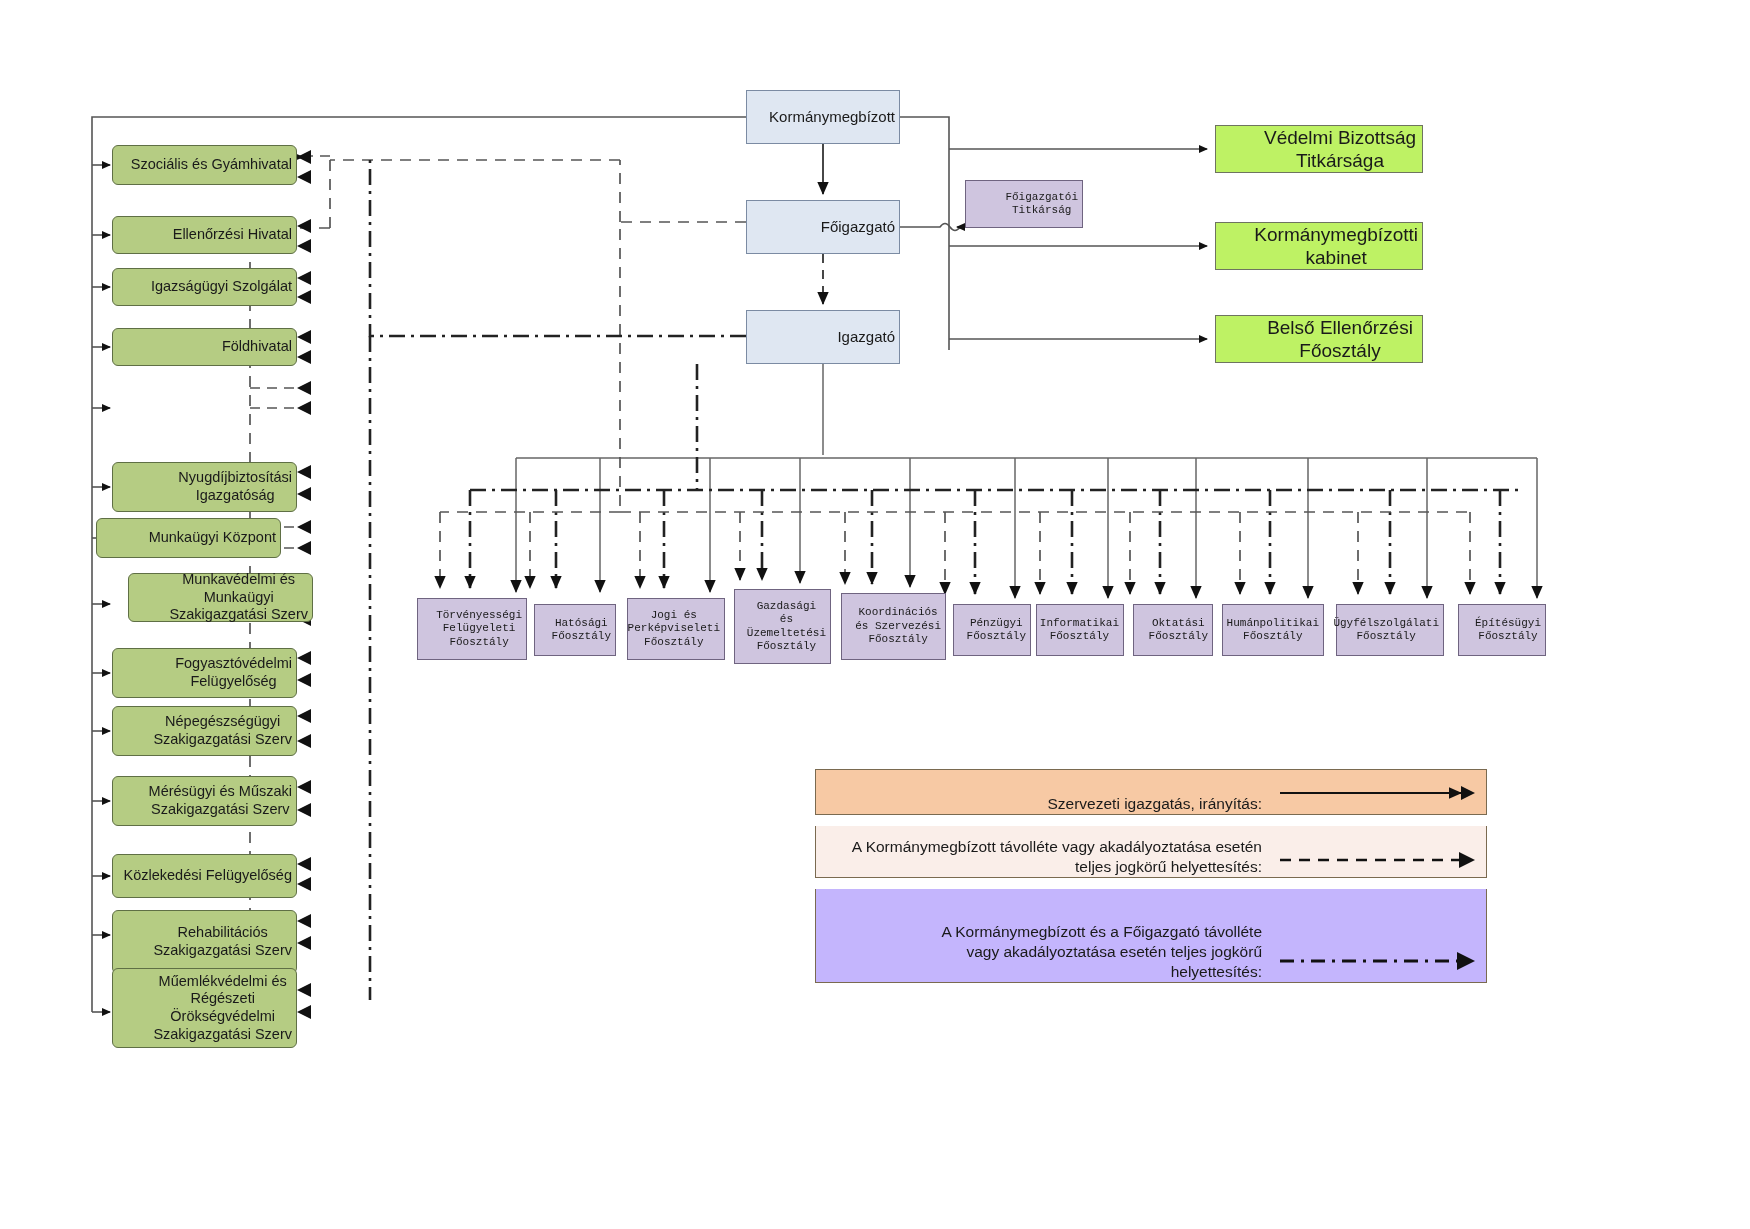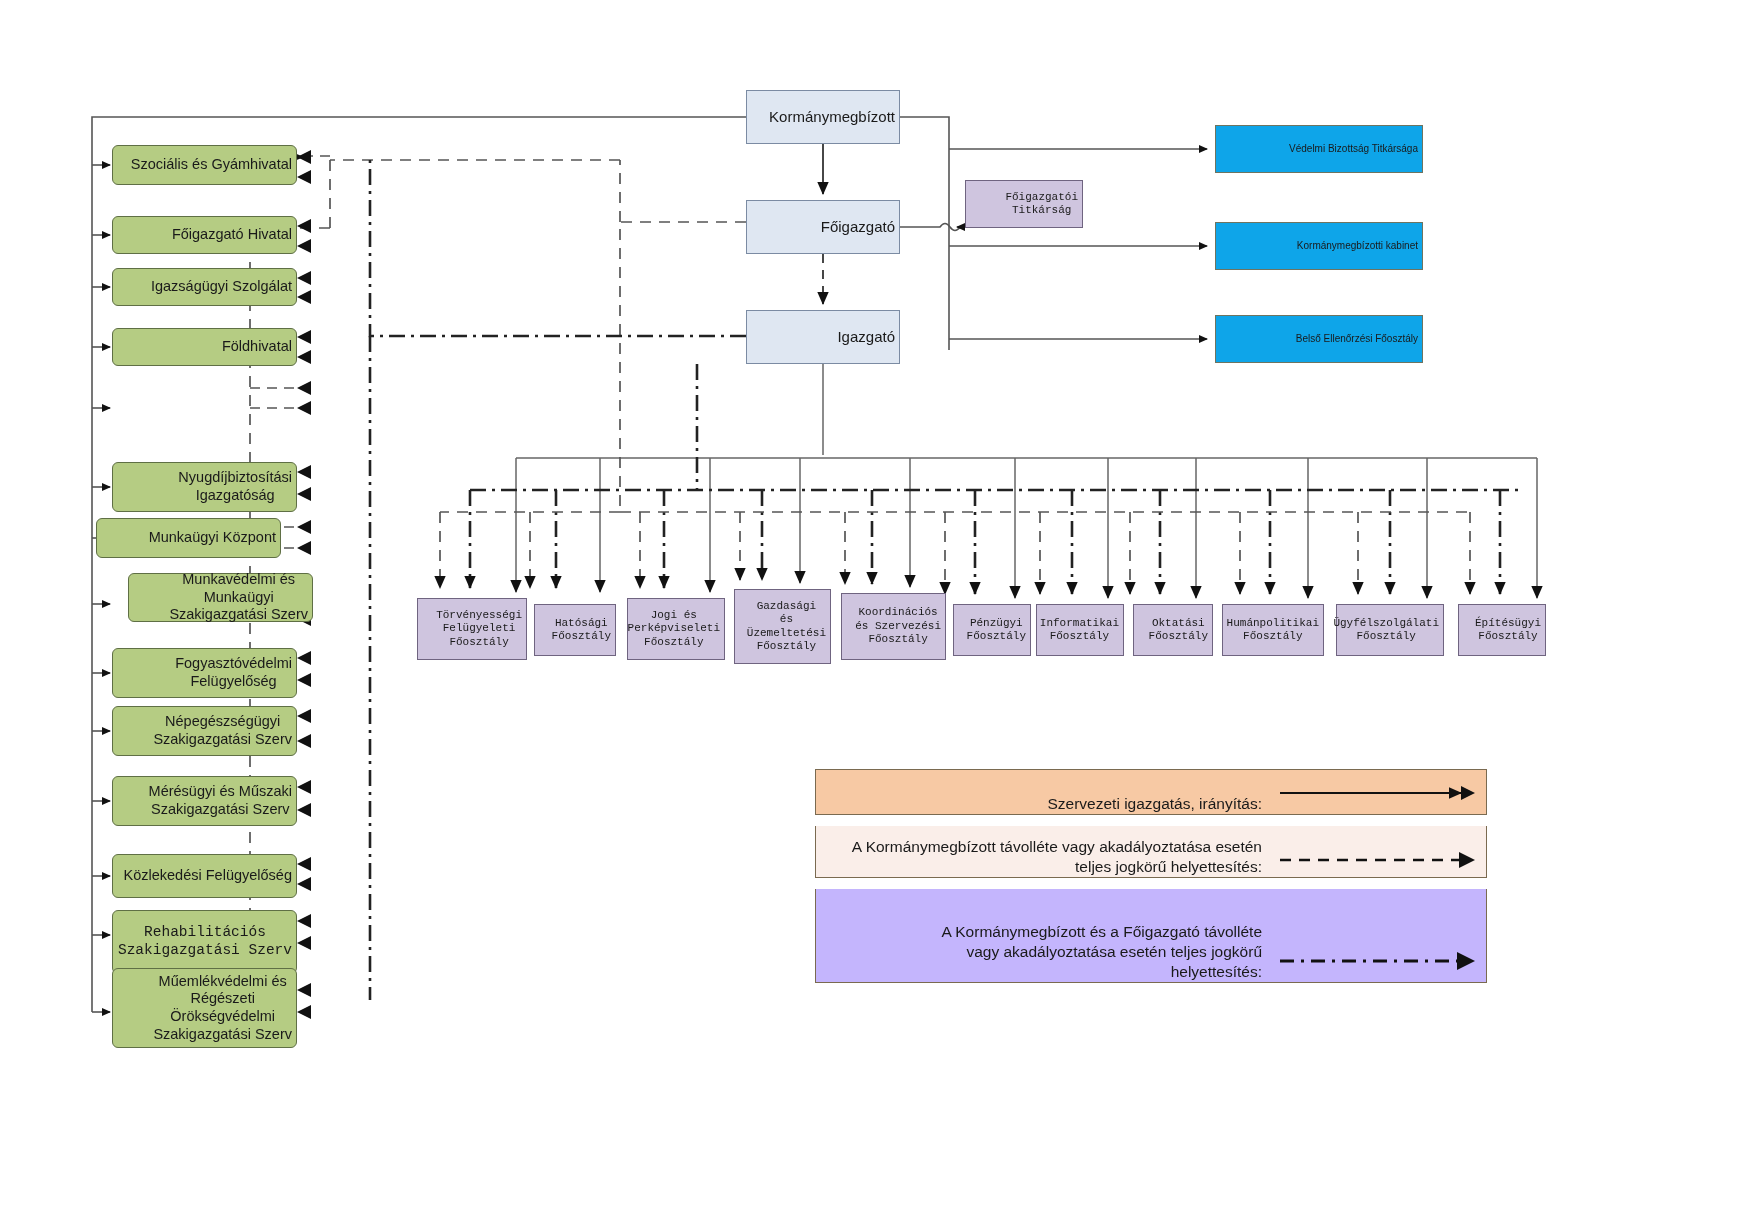--- a/index.html
+++ b/index.html
@@ -4,21 +4,21 @@
 <style>
   html,body{margin:0;padding:0;background:#ffffff;}
   body{font-family:"Liberation Sans", sans-serif;}
   #stage{position:relative;width:1750px;height:1229px;background:#ffffff;overflow:hidden;}
   #svglayer{position:absolute;left:0;top:0;width:1750px;height:1229px;}
   .node{position:absolute;box-sizing:border-box;display:flex;align-items:center;justify-content:flex-end;text-align:center;
         border:1px solid #6e6e6e;line-height:1.22;color:#1a1a1a;padding:2px 4px;}
   .green{background:#b5cc83;border-color:#5f6f45;font-size:14.5px;border-radius:6px;}
   .blue{background:#dfe7f2;border-color:#7b8ba3;font-size:15px;}
   .purple{background:#cfc5df;border-color:#6f6480;font-size:11px;font-family:Liberation Mono, monospace;}
-  .paleGreen{background:#0ea5e9;border-color:#6e7460;font-size:10px;padding-left:46px;}
+  .paleGreen{background:#bef264;border-color:#6e7460;font-size:19px;padding-left:46px;}
   .legrow{position:absolute;box-sizing:border-box;display:flex;align-items:flex-end;border:1px solid #7a6a50;margin-top:11px;}
   .legtext{flex:1;text-align:right;padding-right:14px;font-size:15.5px;color:#1a1a1a;line-height:1.3;}
   .legsample{width:210px;position:relative;height:100%;}
 </style>
 </head>
 <body>
 
 <div id="stage">
 
   <svg id="svglayer" xmlns="http://www.w3.org/2000/svg">
@@ -222,21 +222,21 @@
     <span>Kormánymegbízotti kabinet</span>
   </div>
   <div class="node paleGreen" style="left:1215px;top:315px;width:208px;height:48px;">
     <span>Belső Ellenőrzési Főosztály</span>
   </div>
 
   <div class="node green" style="left:112px;top:145px;width:185px;height:40px;">
     <span>Szociális és Gyámhivatal</span>
     </div>
   <div class="node green" style="left:112px;top:216px;width:185px;height:38px;">
-    <span>Főigazgató Hivatal</span>
+    <span>Ellenőrzési Hivatal</span>
     </div>
   <div class="node green" style="left:112px;top:268px;width:185px;height:38px;">
     <span>Igazságügyi Szolgálat</span>
     </div>
   <div class="node green" style="left:112px;top:328px;width:185px;height:38px;">
     <span>Földhivatal</span>
     </div>
   <div class="node green" style="left:112px;top:462px;width:185px;height:50px;">
     <span>Nyugdíjbiztosítási<br>Igazgatóság</span>
     </div>
@@ -251,21 +251,21 @@
     </div>
   <div class="node green" style="left:112px;top:706px;width:185px;height:50px;">
     <span>Népegészségügyi<br>Szakigazgatási Szerv</span>
     </div>
   <div class="node green" style="left:112px;top:776px;width:185px;height:50px;">
     <span>Mérésügyi és Műszaki<br>Szakigazgatási Szerv</span>
     </div>
   <div class="node green" style="left:112px;top:854px;width:185px;height:44px;">
     <span>Közlekedési Felügyelőség</span>
     </div>
-  <div class="node green" style="left:112px;top:910px;width:185px;height:64px;font-family:Liberation Mono, monospace;">
+  <div class="node green" style="left:112px;top:910px;width:185px;height:64px;">
     <span>Rehabilitációs<br>Szakigazgatási Szerv</span>
     </div>
   <div class="node green" style="left:112px;top:968px;width:185px;height:80px;">
     <span>Műemlékvédelmi és<br>Régészeti<br>Örökségvédelmi<br>Szakigazgatási Szerv</span>
     </div>
 
   <div class="node purple" style="left:417px;top:598px;width:110px;height:62px;">
     <span>Törvényességi<br>Felügyeleti<br>Főosztály</span>
     </div>
   <div class="node purple" style="left:534px;top:604px;width:82px;height:52px;">

